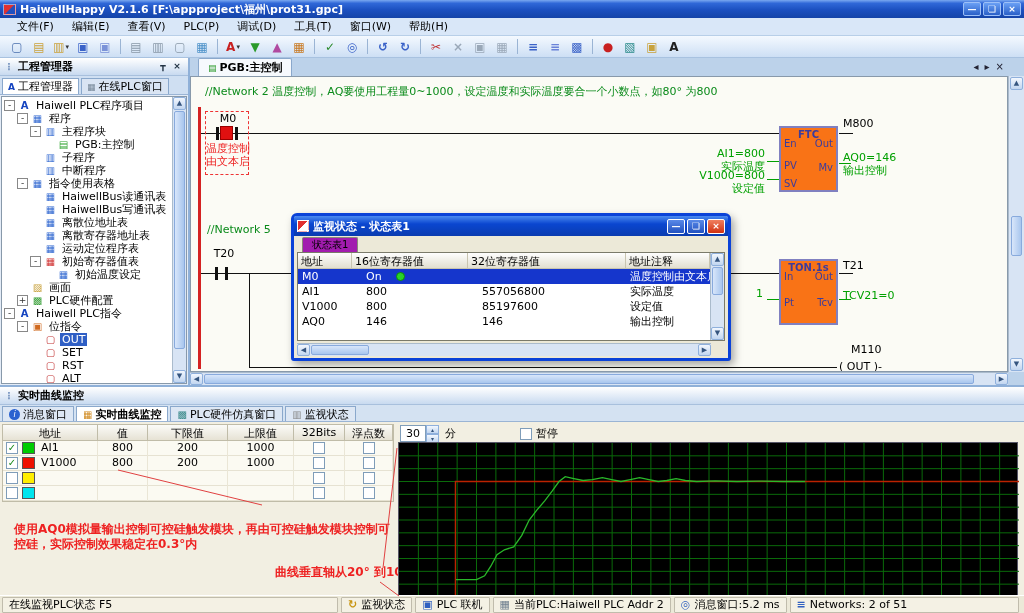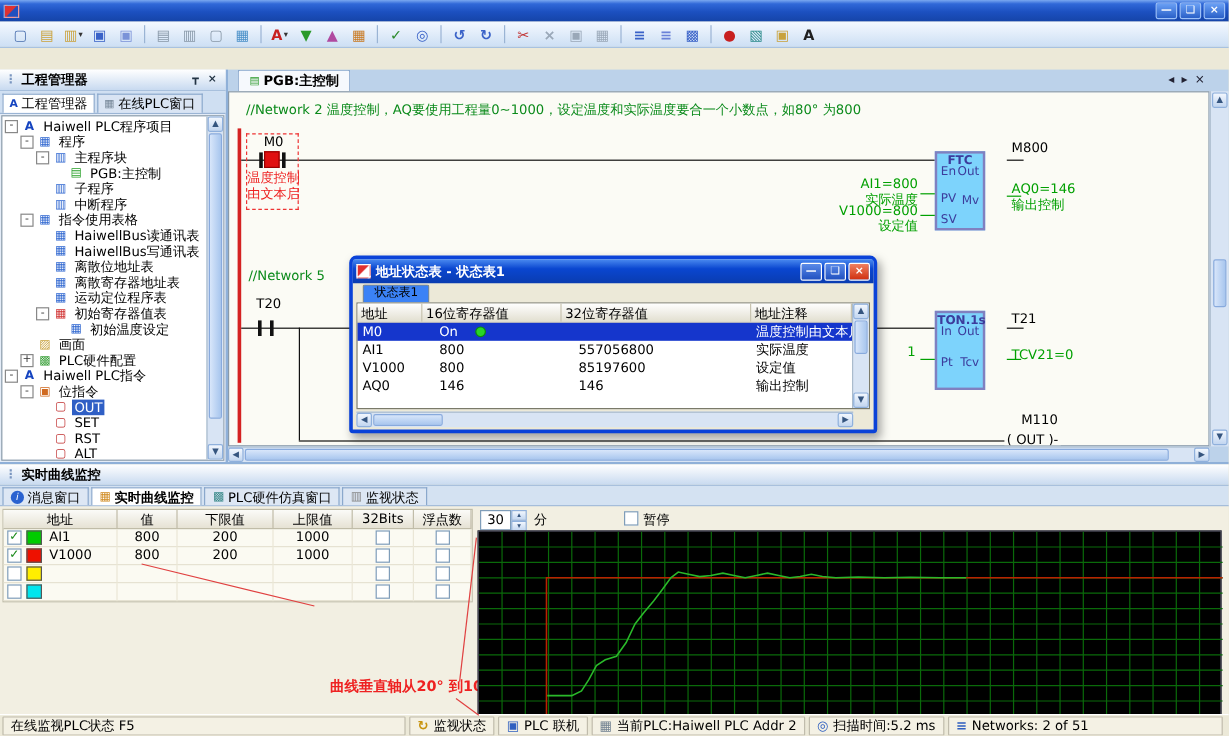--- a/index.html
+++ b/index.html
@@ -64,34 +64,34 @@
   .wire{position:absolute;background:#111;height:1px}
   .vwire{position:absolute;background:#111;width:1px}
   .rail{position:absolute;left:7px;top:30px;width:3px;height:262px;background:#d42222}
   .comment{position:absolute;color:#0a8a1a;white-space:nowrap}
   .addr-label{position:absolute;color:#000;white-space:nowrap}
   .gtext{position:absolute;color:#00a000;white-space:nowrap}
   .rtext{position:absolute;color:#e22;white-space:nowrap}
   .m0sel{position:absolute;left:14px;top:34px;width:44px;height:64px;border:1px dashed #e33}
   .m0sq{position:absolute;left:29px;top:49px;width:13px;height:14px;background:#e01010;border:1px solid #900}
   .cbar{position:absolute;width:3px;height:13px;background:#111}
-  .block{position:absolute;width:42px;height:66px;background:#7dd3fc;border:2px solid #8080c0;color:#3c3c9c;font-size:10px}
+  .block{position:absolute;width:59px;height:66px;background:#f97316;border:2px solid #8080c0;color:#3c3c9c;font-size:10px}
   .blk-title{position:absolute;top:1px;left:0;width:100%;text-align:center;font-weight:bold}
   .pin{position:absolute;font-size:10px}
   .stub{position:absolute;height:1px;background:#111}
   .gstub{position:absolute;height:1px;background:#00a000}
 
   
   .dialog{position:absolute;left:100px;top:136px;width:440px;height:148px;border:3px solid #0a42d8;border-radius:6px 6px 3px 3px;background:#ece9d8;box-shadow:3px 4px 8px rgba(0,0,0,.35);z-index:20}
   .dlg-title{height:20px;background:linear-gradient(180deg,#4a8af0,#0a46d0 40%,#0a3cb0);border-radius:2px 2px 0 0;display:flex;align-items:center;color:#fff;font-weight:bold;padding:0 3px}
   .dlg-ic{width:12px;height:12px;background:linear-gradient(135deg,#e03030 50%,#fff 50%);border:1px solid rgba(255,255,255,.6);margin-right:4px;flex:none}
   .dlg-btn{width:18px;height:15px;margin-left:2px;border:1px solid #fff;border-radius:2px;color:#fff;font-size:9px;line-height:13px;text-align:center;background:linear-gradient(#5a8ae8,#2050c0);flex:none}
   .dlg-btn.close{background:linear-gradient(#f08060,#d03010)}
   .dlg-tabs{height:16px;display:flex;align-items:flex-end;padding-left:8px}
-  .dlg-tab{background:#3b82f6;border:1px solid #8a8a7a;border-bottom:none;border-radius:2px 2px 0 0;padding:0 9px;font-size:10px;height:15px;line-height:14px}
+  .dlg-tab{background:#a21caf;border:1px solid #8a8a7a;border-bottom:none;border-radius:2px 2px 0 0;padding:0 9px;font-size:10px;height:15px;line-height:14px}
   .dtablewrap{position:absolute;left:3px;right:3px;top:36px;bottom:17px;background:#fff;border:1px solid #7a7a6a}
   .dhead{display:flex;height:16px;background:linear-gradient(#fefefe,#e2dfd0);border-bottom:1px solid #c8c4b0;margin-right:14px}
   .dch{border-right:1px solid #c8c4b0;padding:1px 3px;white-space:nowrap;overflow:hidden}
   .dc0{width:54px}.dc1{width:116px}.dc2{width:158px}.dc3{flex:1}
   #drows{margin-right:14px}
   .drow{display:flex;height:15px;line-height:15px}
   .drow .dc{white-space:nowrap;overflow:hidden;padding:0 4px}
   .drow.sel{background:#1536cc;color:#fff}
   .dot{display:inline-block;width:9px;height:9px;border-radius:50%;background:#28d428;border:1px solid #0b8a0b;margin-left:14px;vertical-align:-1px}
   .dvscroll{position:absolute;right:0;top:0;bottom:0;width:14px;background:#d8e4f4;border-left:1px solid #aabbcc}
@@ -115,42 +115,53 @@
   .cb{display:inline-block;width:12px;height:12px;border:1px solid #7f9db9;background:#fff;font-size:10px;line-height:10px;text-align:center;color:#1a8a1a;vertical-align:middle}
   .swatch{display:inline-block;width:13px;height:12px;border:1px solid #555;margin-left:4px}
   .maddr{margin-left:6px}
   .mrow .cb{margin-left:3px}
   .mc4 .cb,.mc5 .cb{margin:1px 0 0 0}
   .redtext{position:absolute;color:#e22;font-size:12px;font-weight:bold;line-height:15px}
   .spinbox{position:absolute;left:400px;top:3px;display:flex;align-items:center}
   .spinval{width:26px;height:17px;background:#fff;border:1px solid #7f9db9;text-align:center;line-height:16px}
   .spinbtns{display:flex;flex-direction:column;width:13px;height:17px}
   .spinbtns span{flex:1;background:linear-gradient(#f2f7fe,#c2d6f0);border:1px solid #8fb0dc;font-size:6px;line-height:7px;text-align:center;color:#35557f}
-  .pausebox{position:absolute;left:520px;top:4px;display:flex;align-items:flex-start}
+  .pausebox{position:absolute;left:520px;top:4px;display:flex;align-items:center}
   .chartwrap{position:absolute;left:398px;top:20px;width:620px;height:154px;background:#000;border:1px solid #556}
   #leader-svg{position:absolute;left:0;top:0;width:1024px;height:175px;pointer-events:none;z-index:6}
 
   
   #statusbar{position:absolute;top:595px;left:0;width:1024px;height:18px;background:#ece9d8;border-top:1px solid #fff;display:flex;align-items:center;padding:0 2px}
   .sseg{height:16px;border:1px solid #c0bcac;border-radius:1px;background:#f4f1e4;display:flex;align-items:center;padding:0 6px;margin-right:3px;white-space:nowrap;overflow:hidden}
   .sic{margin-right:4px;font-size:11px;font-weight:bold}
 </style>
 </head>
 <body>
 
 <div id="app">
 
   <div class="titlebar">
     <span class="app-icon"></span>
+    <span class="tb-title">HaiwellHappy  V2.1.6  [F:\appproject\福州\prot31.gpc]</span>
     <span class="tb-spacer"></span>
     <span class="winbtn">—</span>
     <span class="winbtn">❏</span>
     <span class="winbtn">×</span>
   </div>
 
+  <div id="menubar">
+      <span class="menu-item">文件(F)</span>
+      <span class="menu-item">编辑(E)</span>
+      <span class="menu-item">查看(V)</span>
+      <span class="menu-item">PLC(P)</span>
+      <span class="menu-item">调试(D)</span>
+      <span class="menu-item">工具(T)</span>
+      <span class="menu-item">窗口(W)</span>
+      <span class="menu-item">帮助(H)</span>
+    </div>
 
   <div id="toolbar">
       <span class="tbtn">
         <span style="color: rgb(74, 111, 174); font-weight: bold;">▢</span>
       </span>
       <span class="tbtn">
         <span style="color: rgb(202, 162, 60); font-weight: bold;">▤</span>
       </span>
       <span class="tbtn">
         <span style="color: rgb(202, 162, 60); font-weight: bold;">▥</span>
@@ -451,21 +462,21 @@
         <div class="gtext" style="right:calc(100% - 572px);top:210px">1</div>
         <div class="gstub" style="left:648px;top:222px;width:12px"></div>
         <div class="gtext" style="left:652px;top:212px">TCV21=0</div>
 
         <div class="addr-label" style="left:660px;top:266px">M110</div>
         <div class="addr-label" style="left:646px;top:283px;background:#fbfbf5;padding:0 2px">( OUT )-</div>
 
         <div class="dialog">
           <div class="dlg-title">
             <span class="dlg-ic"></span>
-            <span style="flex:1;overflow:hidden;white-space:nowrap">地址状态表  -  状态表1</span>
+            <span style="flex:1;overflow:hidden;white-space:nowrap">监视状态  -  状态表1</span>
             <span class="dlg-btn">—</span>
             <span class="dlg-btn">❏</span>
             <span class="dlg-btn close">×</span>
           </div>
           <div class="dlg-tabs">
             <span class="dlg-tab">状态表1</span>
           </div>
           <div class="dtablewrap">
             <div class="dhead">
               <span class="dch dc0">地址</span>
@@ -606,20 +617,21 @@
               </span>
               <span class="mc mc1"></span>
               <span class="mc mc2"></span>
               <span class="mc mc3"></span>
               <span class="mc mc4"><span class="cb"></span></span>
               <span class="mc mc5"><span class="cb"></span></span>
             </div>
           </div>
       </div>
 
+      <div class="redtext" style="left:14px;top:100px;width:382px;white-space:normal">使用AQ0模拟量输出控制可控硅触发模块，再由可控硅触发模块控制可控硅，实际控制效果稳定在0.3°内</div>
       <div class="redtext" style="left:275px;top:143px">曲线垂直轴从20° 到100°</div>
 
       <div class="spinbox">
         <span class="spinval">30</span>
         <span class="spinbtns">
           <span>▴</span>
           <span>▾</span>
         </span>
         <span style="margin-left:6px">分</span>
       </div>
@@ -696,21 +708,21 @@
       <div class="sseg">
         <span class="sic" style="color: rgb(48, 96, 192);">▣</span>
         <span>PLC 联机</span>
       </div>
       <div class="sseg">
         <span class="sic" style="color: rgb(112, 128, 144);">▦</span>
         <span>当前PLC:Haiwell PLC Addr 2</span>
       </div>
       <div class="sseg">
         <span class="sic" style="color: rgb(48, 96, 192);">◎</span>
-        <span>扫描时间:5.2 ms</span>
+        <span>消息窗口:5.2 ms</span>
       </div>
       <div class="sseg" style="flex: 1 1 0%;">
         <span class="sic" style="color: rgb(48, 96, 192);">≡</span>
         <span>Networks:  2 of 51</span>
       </div>
     </div>
 
 </div>
 
 </body></html>

